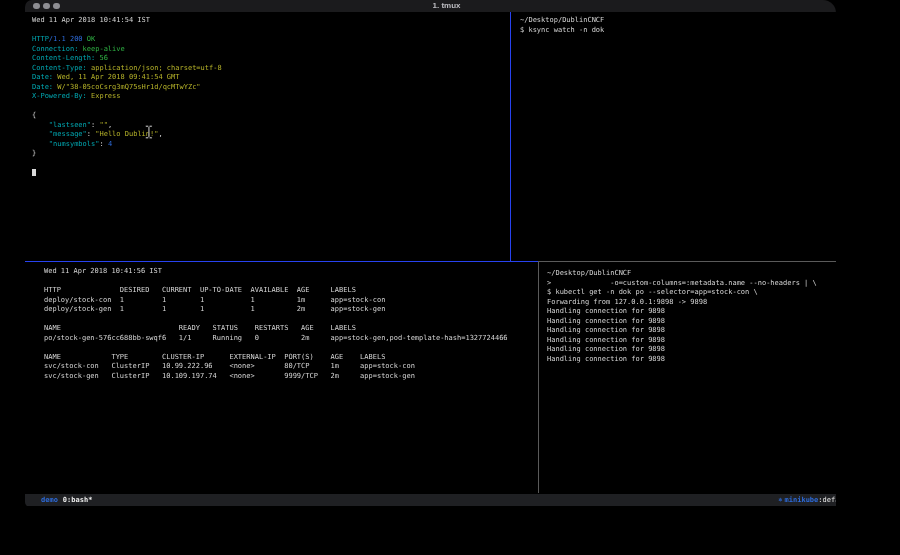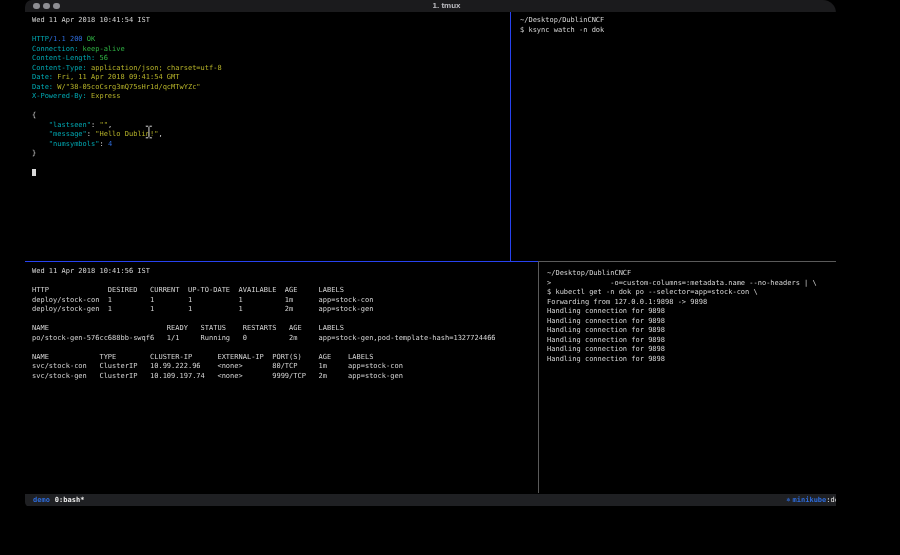--- a/index.html
+++ b/index.html
@@ -17,35 +17,35 @@
   
   .titlebar{position:absolute;left:0;top:0;width:100%;height:12px;background:var(--titlebar-bg);}
   .lights{position:absolute;left:8px;top:2.5px;display:flex;gap:3.5px;}
   .light{width:6.5px;height:6.5px;border-radius:50%;background:var(--traffic-light);display:inline-block;}
   .wtitle{position:absolute;left:0;right:0;top:0;height:12px;line-height:12px;text-align:center;
           font-family:"Liberation Sans",sans-serif;font-size:8px;font-weight:700;color:#bdbdc2;}
   
   .pane{position:absolute;overflow:hidden;font-size:7px;line-height:9.5px;color:var(--text);}
   .pane-tl{left:0;top:12px;width:485px;height:249px;padding:4px 0 0 7px;}
   .pane-tr{left:486px;top:12px;width:357px;height:249px;padding:4px 0 0 9px;}
-  .pane-bl{left:0;top:262px;width:512px;height:231px;padding:5px 0 0 7px;}
+  .pane-bl{left:12px;top:262px;width:512px;height:231px;padding:5px 0 0 7px;}
   .pane-br{left:514px;top:262px;width:329px;height:231px;padding:7px 0 0 8px;}
   .tline{white-space:pre;height:9.5px;}
   .c-white{color:var(--text);} .c-cyan{color:var(--cyan);} .c-blue{color:var(--blue);}
   .c-green{color:var(--green);} .c-yellow{color:var(--yellow);}
   .block-cursor{display:inline-block;width:4.2px;height:7px;background:#d9d9d9;line-height:7px;}
   
   .vb-top{position:absolute;left:485px;top:12px;width:1px;height:249px;background:var(--active-border);}
   .hb{position:absolute;left:0;top:261px;width:843px;height:1px;font-size:0;}
   .hb .hb-blue{display:inline-block;width:513px;height:1px;background:var(--active-border);vertical-align:top;}
   .hb .hb-gray{display:inline-block;width:330px;height:1px;background:var(--inactive-border);vertical-align:top;}
   .vb-bottom{position:absolute;left:513px;top:262px;width:1px;height:231px;background:var(--inactive-border);}
   
   .statusbar{position:absolute;left:0;top:494px;width:843px;height:12px;background:var(--statusbar-bg);
-             display:flex;justify-content:space-between;align-items:center;padding:0 8px;
+             display:flex;justify-content:space-between;align-items:center;padding:0 16px;
              font-size:7px;line-height:12px;}
   .sb-session{color:var(--status-accent);font-weight:700;margin-right:5px;}
   .sb-window{color:#ececec;font-weight:700;}
   .sb-icon{color:var(--status-accent);margin-right:2px;}
   .sb-ctx{color:var(--status-accent);font-weight:700;margin-top:12px;}
   .sb-ns{color:#ececec;}
   
   .mouse-cursor{position:absolute;left:145px;top:124px;width:8px;height:14px;}
 </style>
 </head>
@@ -63,21 +63,21 @@
       <div class="wtitle">1. tmux</div>
     </div>
 
     <div class="pane pane-tl">
         <div class="tline"><span class="c-white">Wed 11 Apr 2018 10:41:54 IST</span></div>
         <div class="tline">&nbsp;</div>
         <div class="tline"><span class="c-cyan">HTTP</span><span class="c-blue">/1.1 200</span><span class="c-white"> </span><span class="c-green">OK</span></div>
         <div class="tline"><span class="c-cyan">Connection:</span><span class="c-green"> keep-alive</span></div>
         <div class="tline"><span class="c-cyan">Content-Length:</span><span class="c-green"> 56</span></div>
         <div class="tline"><span class="c-cyan">Content-Type:</span><span class="c-yellow"> application/json; charset=utf-8</span></div>
-        <div class="tline"><span class="c-cyan">Date:</span><span class="c-yellow"> Fri, 11 Apr 2018 09:41:54 GMT</span></div>
+        <div class="tline"><span class="c-cyan">Date:</span><span class="c-yellow"> Wed, 11 Apr 2018 09:41:54 GMT</span></div>
         <div class="tline"><span class="c-cyan">Date:</span><span class="c-yellow"> W/"38-05coCsrg3mQ75sHr1d/qcMTwYZc"</span></div>
         <div class="tline"><span class="c-cyan">X-Powered-By:</span><span class="c-yellow"> Express</span></div>
         <div class="tline">&nbsp;</div>
         <div class="tline"><span class="c-white">{</span></div>
         <div class="tline"><span class="c-white">    </span><span class="c-cyan">"lastseen"</span><span class="c-white">: </span><span class="c-yellow">""</span><span class="c-white">,</span></div>
         <div class="tline"><span class="c-white">    </span><span class="c-cyan">"message"</span><span class="c-white">: </span><span class="c-yellow">"Hello Dublin!"</span><span class="c-white">,</span></div>
         <div class="tline"><span class="c-white">    </span><span class="c-cyan">"numsymbols"</span><span class="c-white">: </span><span class="c-blue">4</span></div>
         <div class="tline"><span class="c-white">}</span></div>
         <div class="tline">&nbsp;</div>
         <div class="tline"><span class="block-cursor">&nbsp;</span></div>

